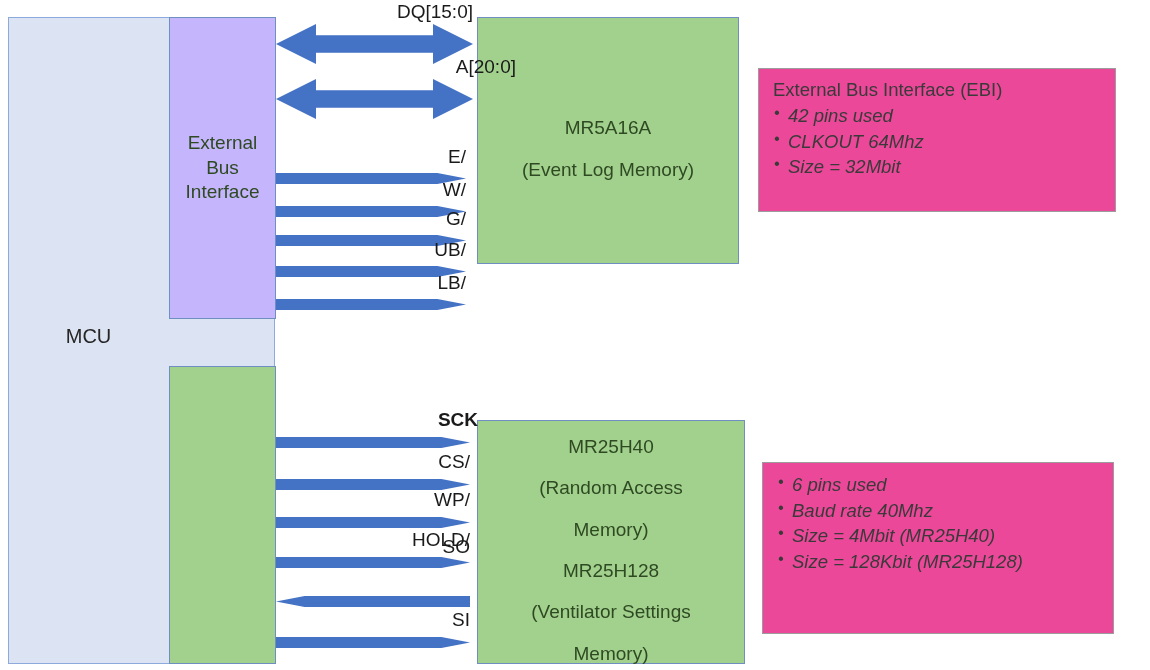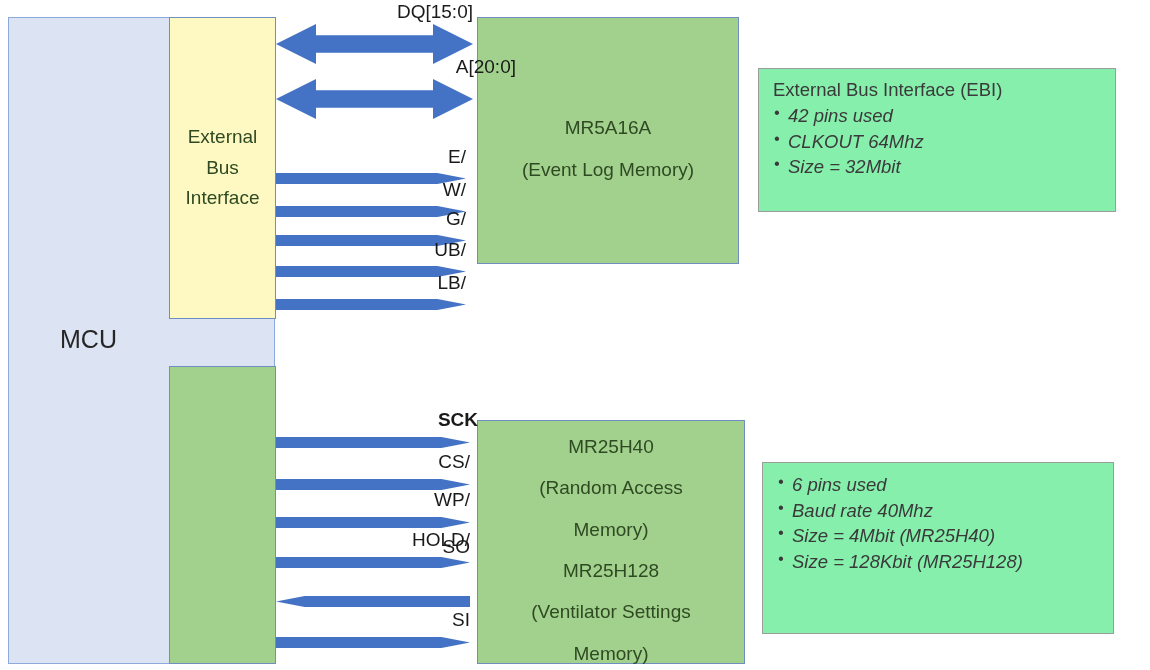--- a/index.html
+++ b/index.html
@@ -26,38 +26,37 @@
     background: #DCE3F2;
     border: 1.5px solid #8EA9DB;
     box-sizing: border-box;
   }
   .mcu-label {
     position: absolute;
     left: 8px;
     top: 325px;
     width: 161px;
     text-align: center;
-    font-size: 25px;
+    font-size: 20px;
     color: #262626;
   }
   .ebi-block {
     position: absolute;
     left: 169px;
     top: 17px;
     width: 107px;
     height: 302px;
-    background: #fef9c3;
+    background: #c4b5fd;
     border: 1.5px solid #6E8FBF;
     box-sizing: border-box;
     display: flex;
     flex-direction: column;
     align-items: center;
     justify-content: center;
     line-height: 1.30;
-    gap: 6px;
   }
   .ebi-block span {
     display: block;
     font-size: 19px;
     color: #2F4A22;
     text-align: center;
   }
   .spi-block {
     position: absolute;
     left: 169px;
@@ -84,21 +83,21 @@
     line-height: 1.33;
     text-align: center;
   }
   .mem-box span { display: block; margin-top: 16px; }
   #mem-ebi  { left: 477px; top: 17px;  width: 262px; height: 247px; }
   #mem-spi  { left: 477px; top: 420px; width: 268px; height: 244px; }
 
   
   .note-box {
     position: absolute;
-    background: #86efac;
+    background: #ec4899;
     border: 1.2px solid #9C9C9C;
     box-sizing: border-box;
     padding: 9px 23px 9px 14px;
     color: #3A3A3A;
   }
   .note-title {
     font-size: 18.5px;
     line-height: 1.30;
     margin-bottom: 1px;
     white-space: nowrap;

